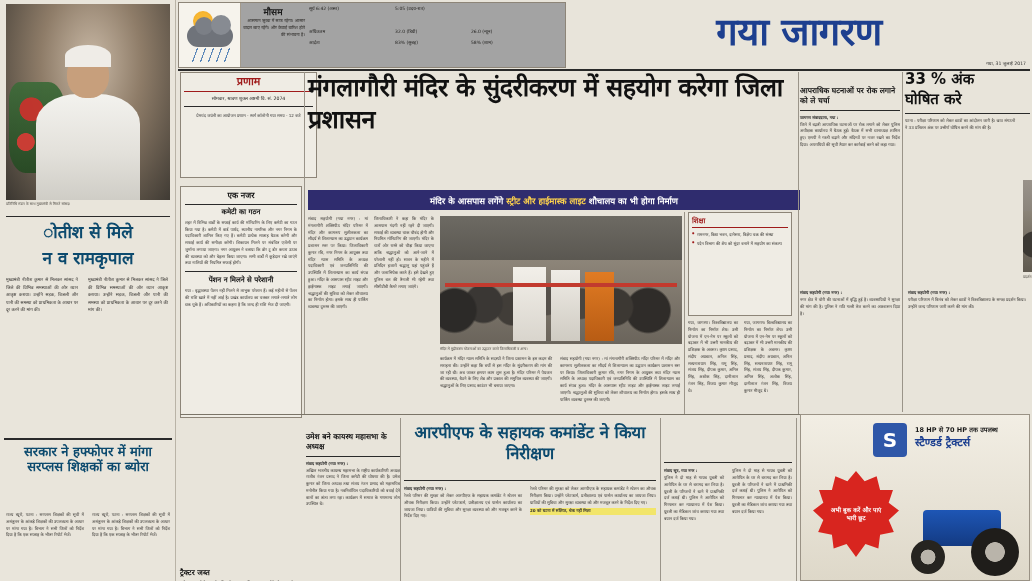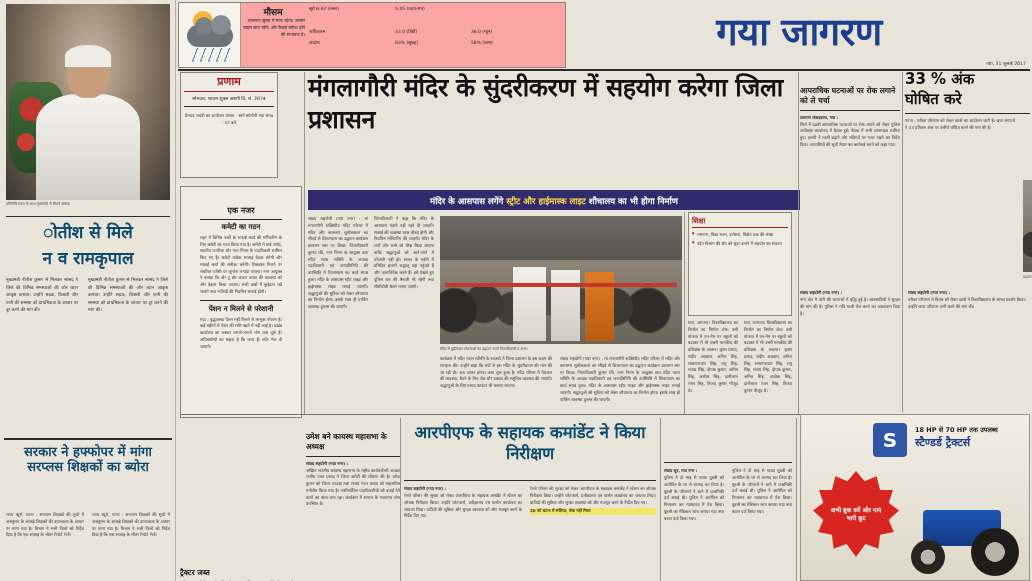--- a/index.html
+++ b/index.html
@@ -68,21 +68,21 @@
                 linear-gradient(180deg,#3f6b3a,#274a24);
     border-radius: 20% 30% 40% 30%;
     opacity: .95;
   }
   .caption {
     font-size: 3.6px; color: #4a4741; line-height: 1.5;
   }
   
   #weather-box {
     left: 178px; top: 2px; width: 388px; height: 66px;
-    background: #fca5a5;
+    background: #a3a3a3;
     border: 1px solid #8d8578;
   }
   #weather-icon-cell {
     position: absolute; left: 0; top: 0; width: 62px; height: 100%;
     border-right: 1px solid #a49b8c;
     background: #f6f3ec;
   }
   .sun {
     position: absolute; left: 14px; top: 8px; width: 20px; height: 20px;
     background: radial-gradient(circle, #f7b733 0 55%, #f0a019 100%);
@@ -133,21 +133,21 @@
     color: #1d3f8f;
     letter-spacing: -0.5px;
     font-family: "DejaVu Sans", sans-serif;
   }
   #masthead-date {
     position: absolute; right: 4px; bottom: 2px;
     font-size: 4.6px; color: #2b2b2b;
   }
   
   #pranam-box {
-    left: 180px; top: 72px; width: 98px; height: 106px;
+    left: 180px; top: 72px; width: 137px; height: 106px;
     border: 1px solid #8d8578;
     background: #efece4;
     padding: 3px;
   }
   #pranam-logo {
     font-size: 11px; font-weight: bold; color: #9f1b1b; text-align: center;
     line-height: 1.1;
   }
   #pranam-date {
     font-size: 4.6px; text-align: center; color: #1f1f1f; line-height: 1.6; margin-top: 3px;
@@ -172,21 +172,21 @@
     color: #fff;
     font-size: 8.5px;
     font-weight: bold;
     display: flex; align-items: center; justify-content: center;
     letter-spacing: 0;
   }
   #subhead-bar .hl { color: #ffd34d; margin: 0 3px; }
   
   #ek-nazar {
     left: 180px; top: 186px; width: 122px; height: 232px;
-    border: 1px solid #8d8578; background: #efece4; padding: 19px;
+    border: 1px solid #8d8578; background: #efece4; padding: 4px;
   }
   .box-title {
     font-size: 8px; font-weight: bold; text-align: center; color: #141414;
     line-height: 1.25;
   }
   .box-title.small { font-size: 7px; }
   
   #photo-event {
     left: 440px; top: 216px; width: 242px; height: 128px;
     background: linear-gradient(180deg,#b9b0a3 0%, #8a8175 100%);

